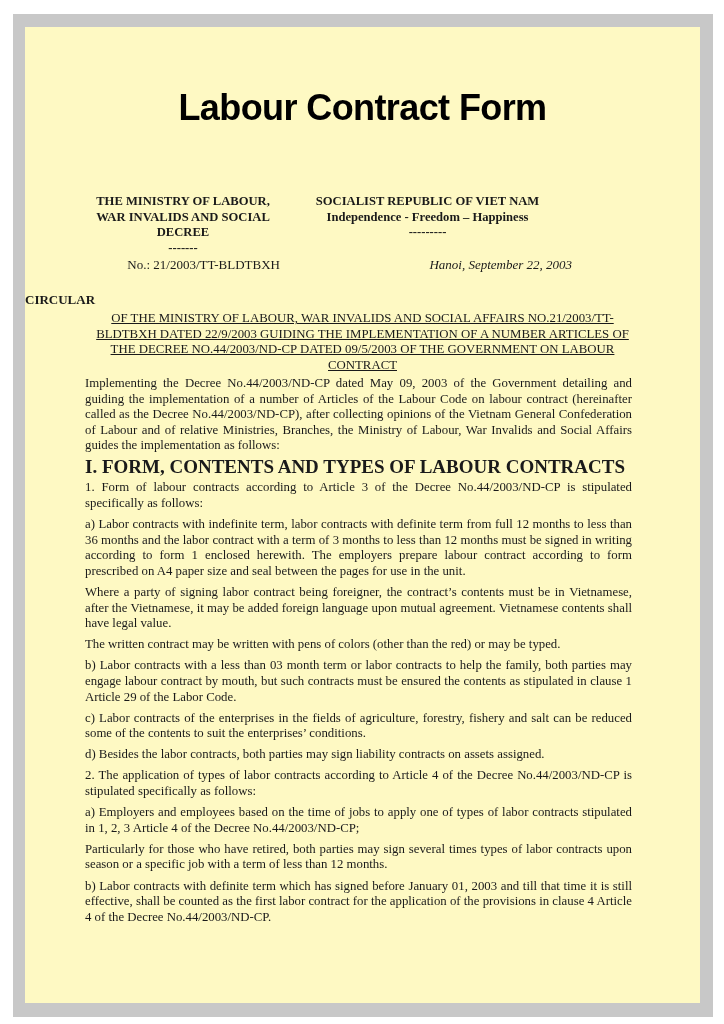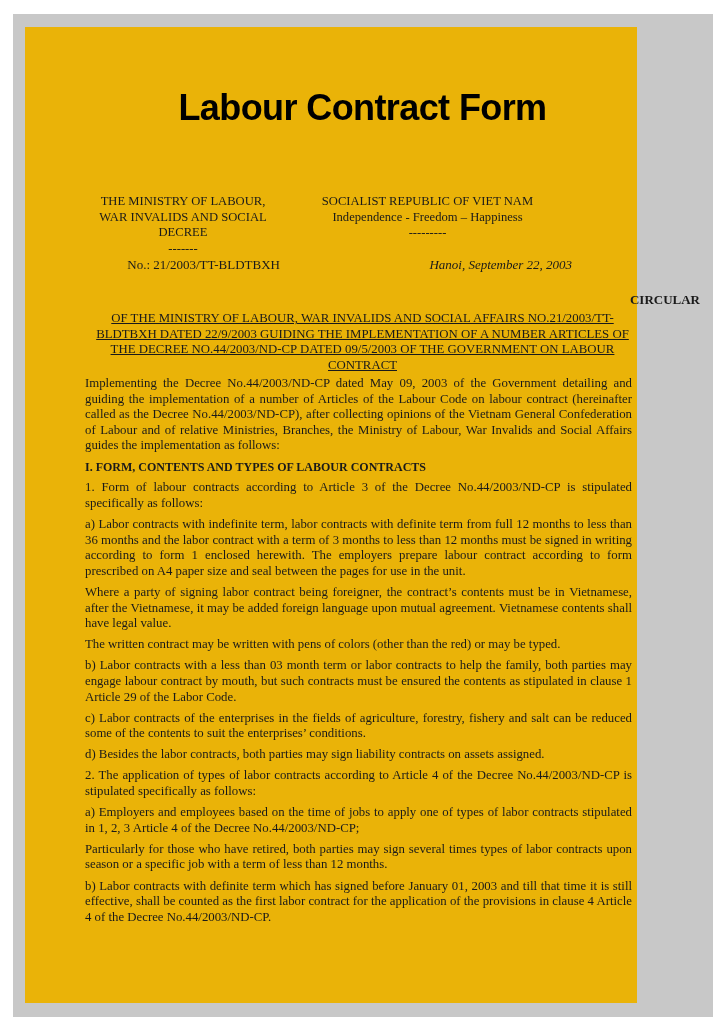--- a/index.html
+++ b/index.html
@@ -18,23 +18,23 @@
       left: 13px;
       top: 14px;
       width: 700px;
       height: 1003px;
       background: #c8c8c8;
     }
     .page {
       position: absolute;
       left: 25px;
       top: 27px;
-      width: 612px;
+      width: 675px;
       height: 976px;
-      background: #eab308;
+      background: #fef9c3;
     }
     .title {
       position: absolute;
       left: 0;
       top: 60px;
       width: 675px;
       text-align: center;
       font-family: "Liberation Sans", sans-serif;
       font-weight: bold;
       font-size: 36px;
@@ -57,21 +57,21 @@
     }
     .hdr-right {
       position: absolute;
       left: 280px;
       top: 167px;
       width: 245px;
       text-align: center;
       font-size: 12.6px;
       line-height: 15.5px;
     }
-    .bold { font-weight: normal; }
+    .bold { font-weight: bold; }
     .docno {
       position: absolute;
       left: 61px;
       top: 230px;
       width: 194px;
       text-align: right;
       font-size: 13px;
       line-height: 16px;
     }
     .docdate {
@@ -82,21 +82,21 @@
       text-align: right;
       font-size: 13px;
       line-height: 16px;
       font-style: italic;
     }
     .circ-title {
       position: absolute;
       left: 0;
       top: 265px;
       width: 675px;
-      text-align: right;
+      text-align: left;
       font-size: 13px;
       font-weight: bold;
       line-height: 16px;
     }
     .circ-sub {
       position: absolute;
       left: 64px;
       top: 284px;
       width: 547px;
       text-align: center;
@@ -111,21 +111,21 @@
       width: 547px;
       font-size: 12.8px;
       line-height: 15.6px;
       text-align: justify;
     }
     .body p {
       margin: 0 0 5.5px 0;
     }
     .body h2 {
       margin: 0 0 5px 0;
-      font-size: 12px;
+      font-size: 19px;
       font-weight: bold;
       line-height: 16px;
     }
   </style>
 </head>
 <body>
 
 <div class="frame"></div>
 <div class="page">
 

